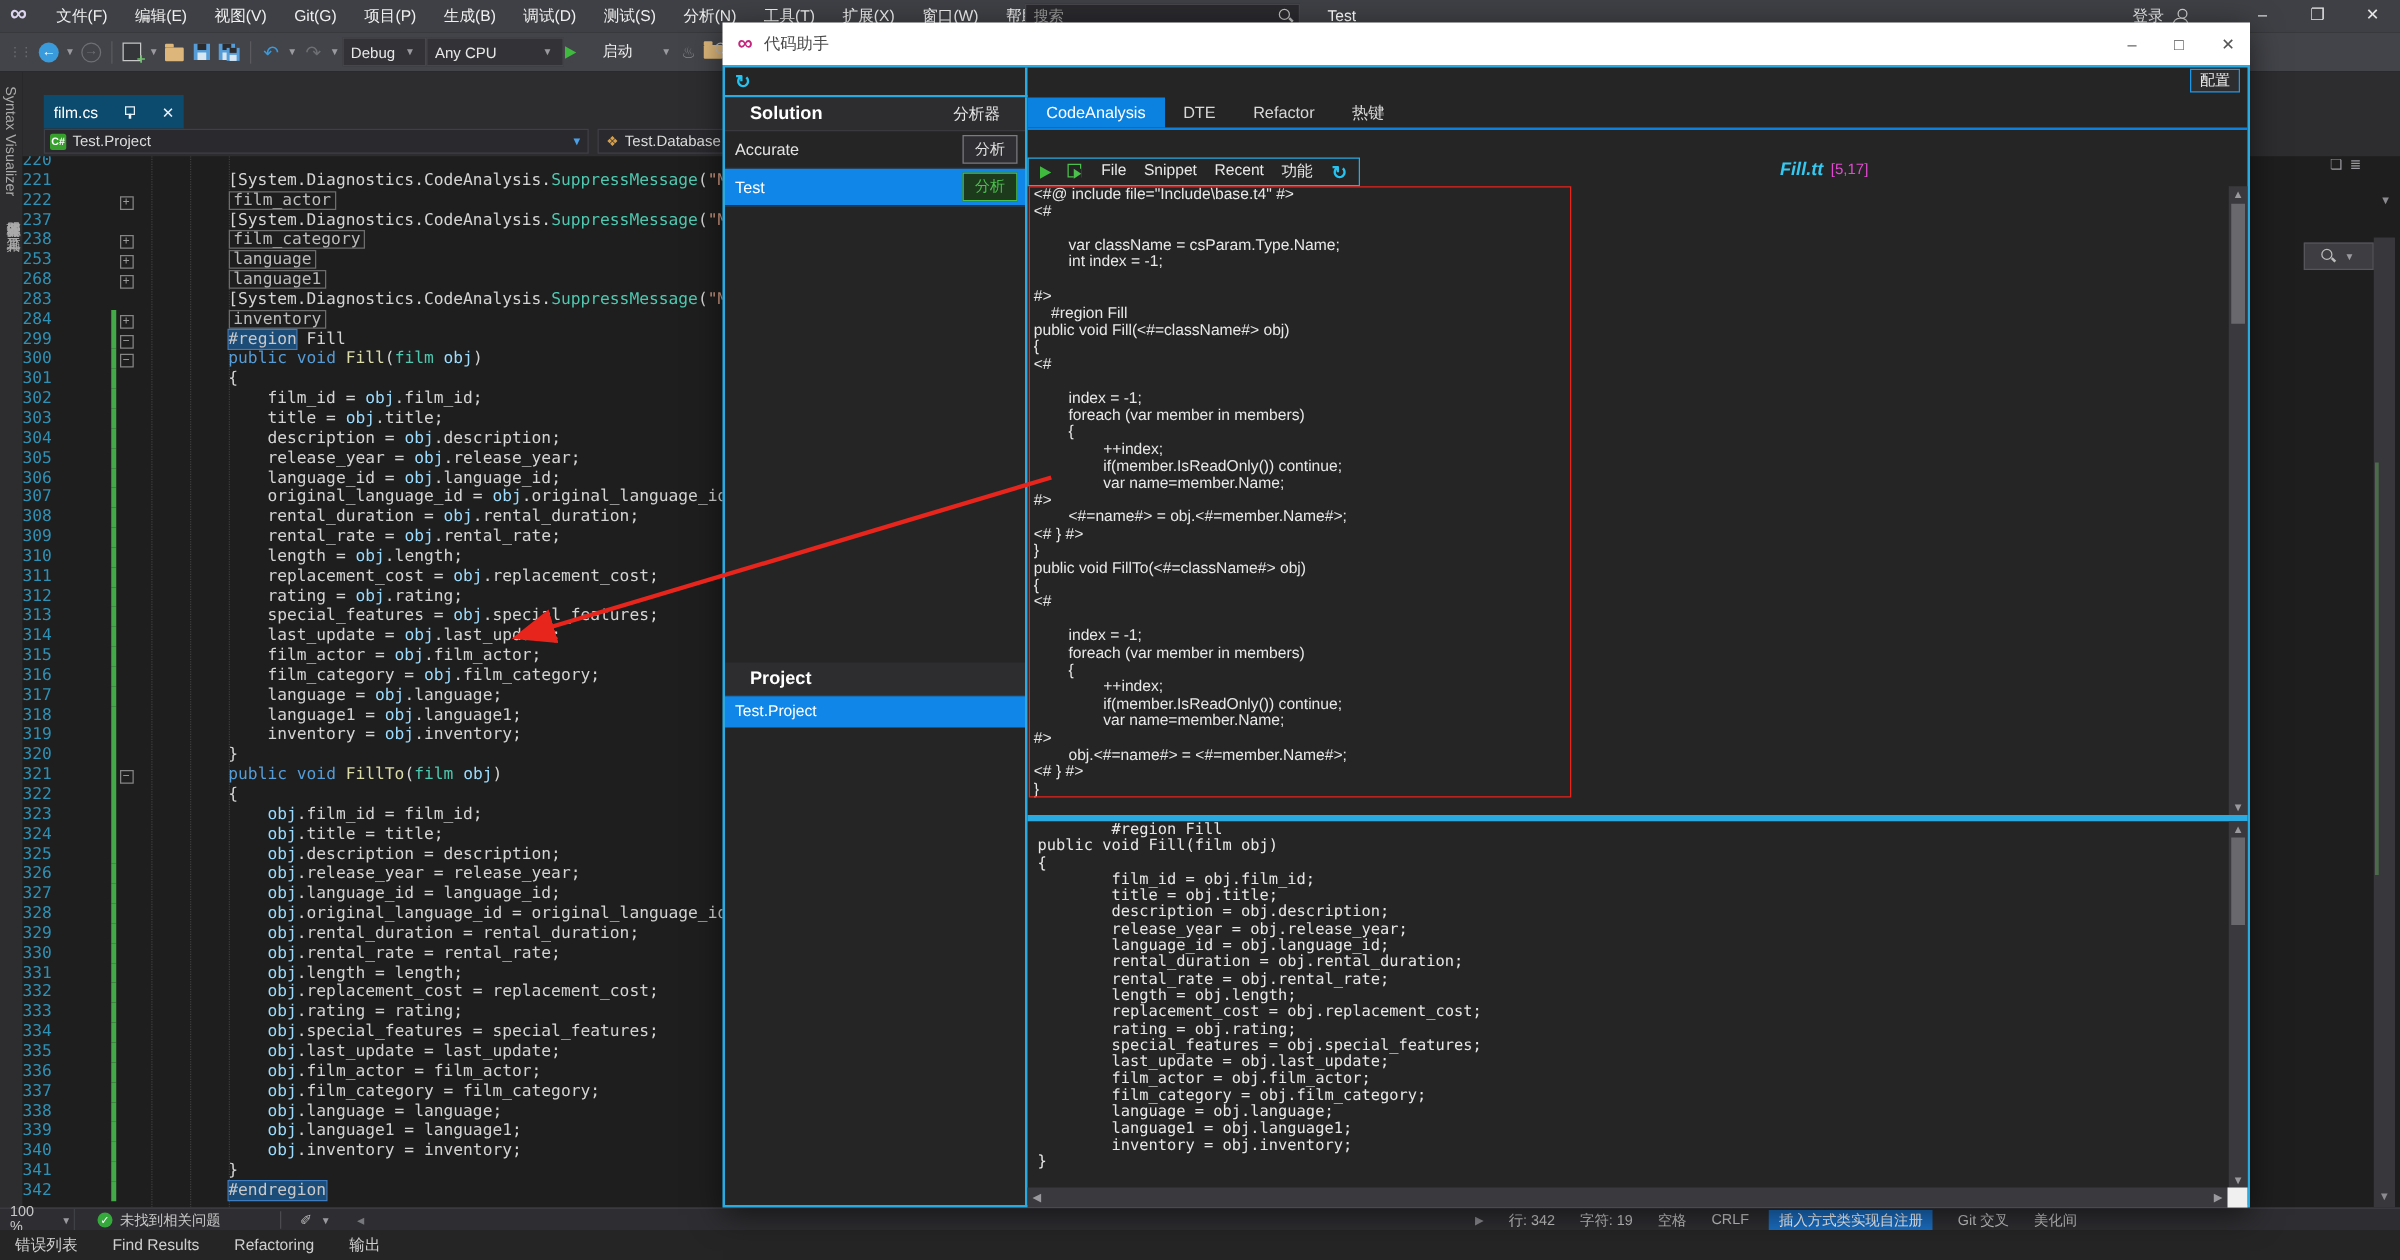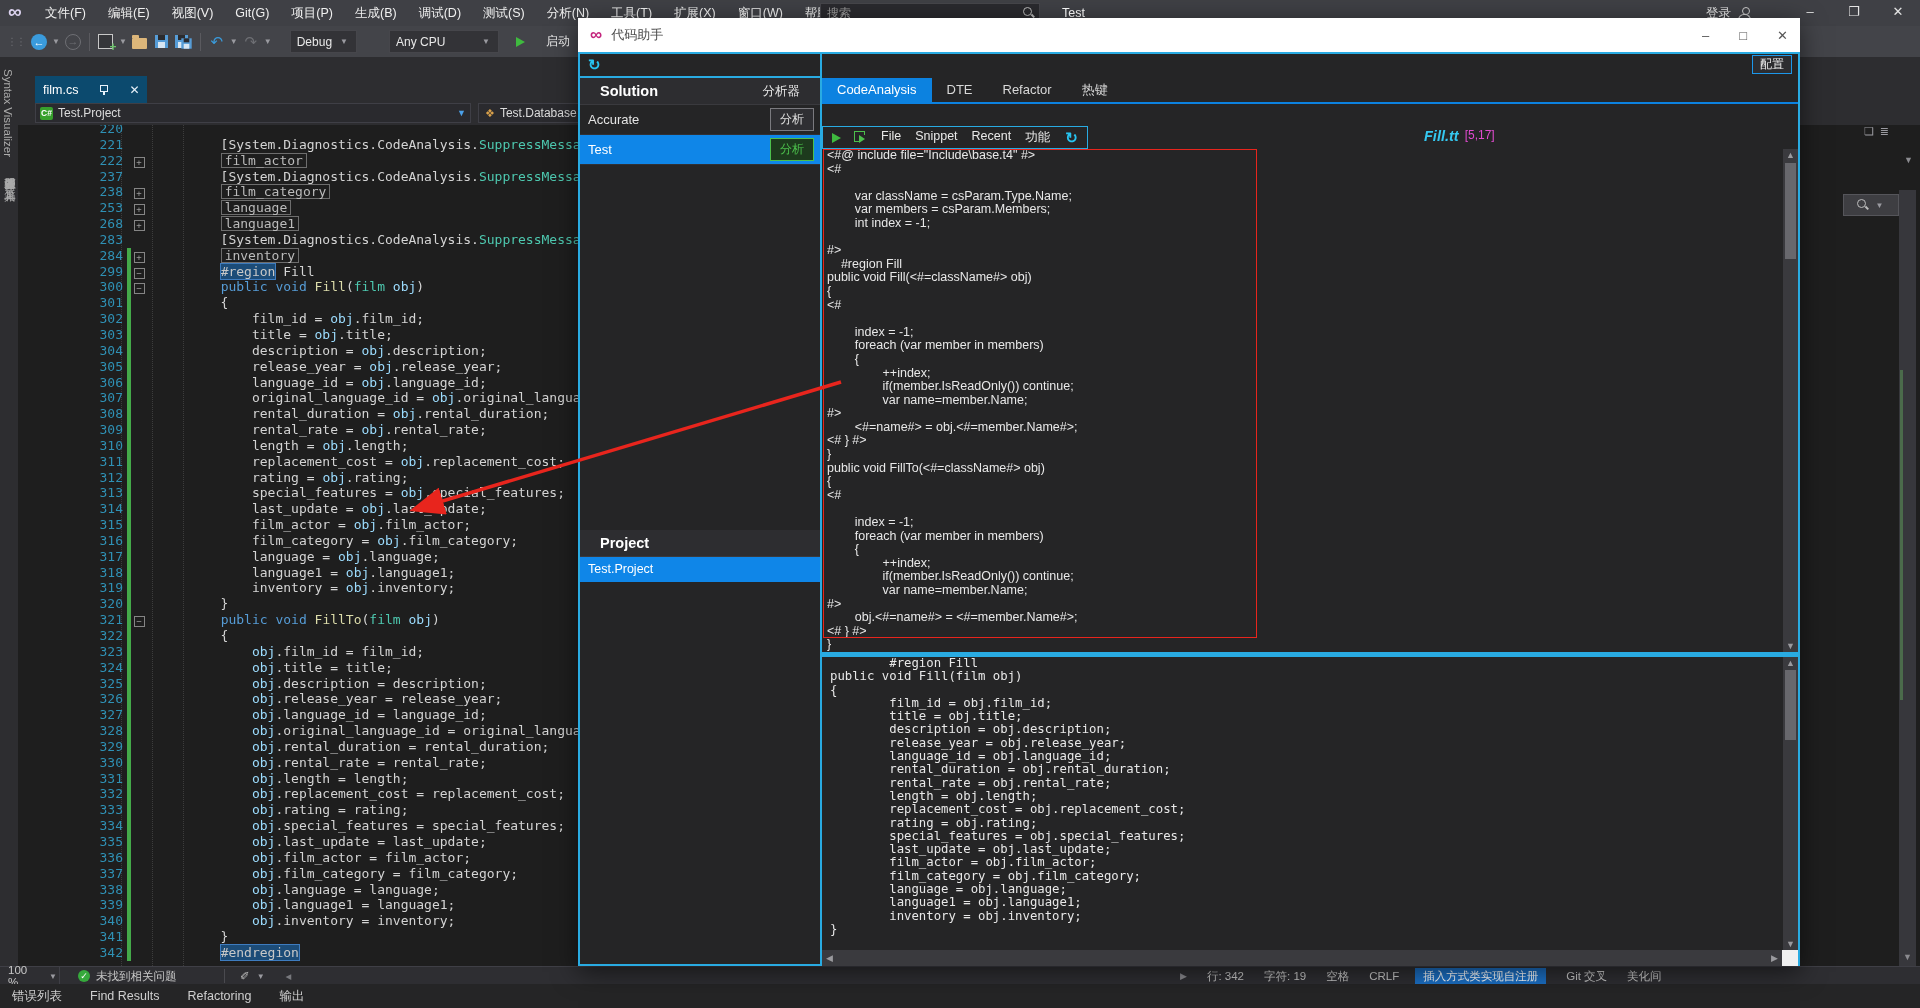--- a/index.html
+++ b/index.html
@@ -31,21 +31,21 @@
   .vsep{width:1px;height:18px;background:#5a5a5f;margin:0 5px;}
   .ico-folder{width:15px;height:11px;background:#dcb67a;border-radius:1px;position:relative;margin-top:3px;}
   .ico-folder:before{content:"";position:absolute;left:0;top:-3px;width:7px;height:3px;background:#dcb67a;border-radius:1px 1px 0 0;}
   .ico-save{width:13px;height:13px;background:#569cd6;position:relative;}
   .ico-save:before{content:"";position:absolute;left:3px;top:0;width:7px;height:5px;background:#2b2b2e;}
   .ico-save:after{content:"";position:absolute;left:3px;top:7px;width:7px;height:6px;background:#d8e6f2;}
   .ico-new{width:13px;height:13px;border:1.2px solid #c8c8c8;position:relative;background:#35363a;}
   .ico-new:after{content:"+";position:absolute;right:-4px;bottom:-6px;color:#6cc26c;font-weight:bold;font-size:12px;}
   .undo{color:#3a9bdc;font-size:15px;}
   .redo{color:#6e6f74;font-size:15px;}
-  .dd{height:21px;background:#333337;border:1px solid #46464b;display:inline-flex;align-items:center;padding:0 6px;font-size:12px;color:#e8e8e8;margin:0 16px;}
+  .dd{height:21px;background:#333337;border:1px solid #46464b;display:inline-flex;align-items:center;padding:0 6px;font-size:12px;color:#e8e8e8;margin:0 0;}
   .dd .caret{margin-left:8px;}
   .play{width:0;height:0;border-left:9px solid #3fba3f;border-top:5.5px solid transparent;border-bottom:5.5px solid transparent;display:inline-block;}
   .flame{color:#87888d;font-size:13px;}
   
   #sidestrip{position:absolute;left:0;top:57px;width:18px;height:909px;background:#2d2d30;}
   .vlabel{writing-mode:vertical-rl;text-orientation:mixed;color:#ababab;font-size:11.5px;margin:12px 0 0 2px;white-space:nowrap;display:block;}
   
   #editorzone{position:absolute;left:18px;top:57px;width:1902px;height:909px;background:#2d2d30;}
   #filetab{position:absolute;left:17px;top:19px;height:27px;background:#0c4a6e;color:#fff;display:flex;align-items:center;padding:0 8px;font-size:12.5px;gap:21px;text-align:center;}
   .pin{position:relative;width:9px;height:11px;}
@@ -55,21 +55,21 @@
   #crumb{position:absolute;left:17px;top:46px;width:436px;height:20px;background:#2a2a2e;border:1px solid #3f3f46;display:flex;align-items:center;font-size:12px;color:#dcdcdc;padding:0 4px;box-sizing:border-box;}
   #crumb .sp{flex:1;}
   .csicon{width:13px;height:13px;background:#37a02c;color:#fff;font-size:8.5px;font-weight:bold;text-align:center;line-height:13px;margin-right:5px;border-radius:2px;}
   .bluecaret{color:#4ba0e8;font-size:9px;}
   #crumb2{position:absolute;left:460px;top:46px;width:280px;height:20px;background:#2a2a2e;border:1px solid #3f3f46;display:flex;align-items:center;font-size:12px;color:#dcdcdc;padding:0 6px;box-sizing:border-box;}
   .dbicon{color:#d8a04b;font-size:11px;margin-right:5px;}
   #codearea{position:absolute;left:0;top:68px;right:0;bottom:0;background:#1e1e1e;overflow:hidden;}
   .guide{position:absolute;top:0;bottom:0;width:0;border-left:1px dotted #3d3d3d;}
   #lines{position:absolute;left:0;top:-4px;right:0;}
   .cl{display:flex;height:15.85px;line-height:15.85px;font-family:"DejaVu Sans Mono",monospace;font-size:13px;white-space:pre;}
-  .ln{width:67px;text-align:right;color:#2f91b5;flex:0 0 auto;margin-left:38px;}
+  .ln{width:67px;color:#2f91b5;flex:0 0 auto;}
   .bar{width:4px;margin-left:4px;flex:0 0 auto;}
   .bar.green{background:#44a949;}
   .fold{width:16px;text-align:center;flex:0 0 auto;color:#9a9a9a;}
   .foldbox{display:inline-block;width:9px;height:9px;line-height:8px;border:1px solid #858585;font-size:9px;margin-top:2px;background:#1e1e1e;}
   .ct{padding-left:11px;color:#d4d4d4;}
   .seg-d{color:#d4d4d4;}
   .seg-t{color:#4ec9b0;}
   .seg-s{color:#d69d85;}
   .seg-k{color:#569cd6;}
   .seg-m{color:#dcdcaa;}
@@ -416,21 +416,20 @@
         <span id="fillinfo">
           <span id="fillname">Fill.tt</span>
           <span id="fillpos">[5,17]</span>
         </span>
       </div>
       <div id="t4pane">
           <div class="t4l">&lt;#@ include file="Include\base.t4" #&gt;</div>
           <div class="t4l">&lt;#</div>
           <div class="t4l"></div>
           <div class="t4l">        var className = csParam.Type.Name;</div>
-          <div class="t4l">        var members = csParam.Members;</div>
           <div class="t4l">        int index = -1;</div>
           <div class="t4l"></div>
           <div class="t4l">#&gt;</div>
           <div class="t4l">    #region Fill</div>
           <div class="t4l">public void Fill(&lt;#=className#&gt; obj)</div>
           <div class="t4l">{</div>
           <div class="t4l">&lt;#</div>
           <div class="t4l"></div>
           <div class="t4l">        index = -1;</div>
           <div class="t4l">        foreach (var member in members)</div>

